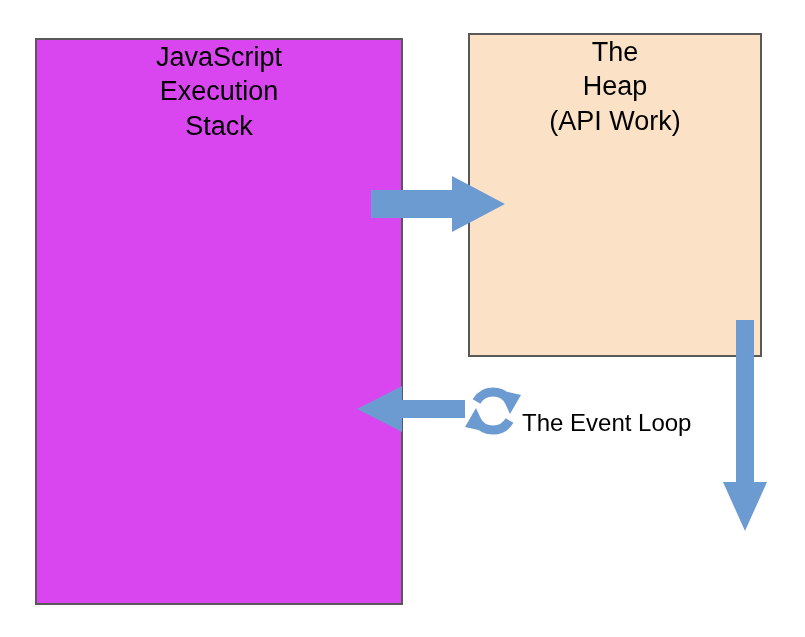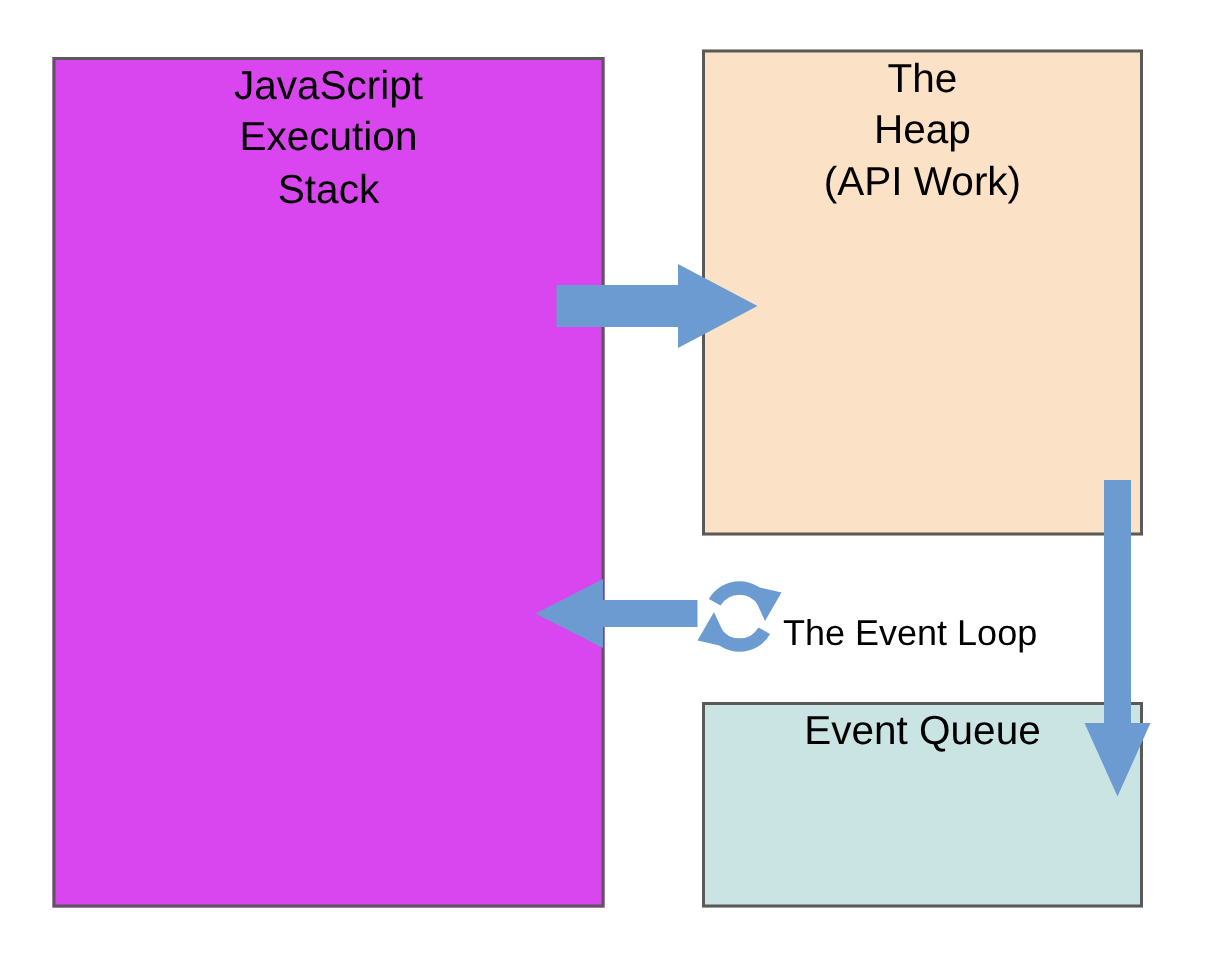--- a/index.html
+++ b/index.html
@@ -60,23 +60,20 @@
 Execution
 Stack</span>
   </div>
 
   <div class="box" id="heap-box" style="background-color: rgb(251, 226, 199); border-color: rgb(89, 89, 89);">
     <span class="box-label">The
 Heap
 (API Work)</span>
   </div>
 
-  <div class="box" id="queue-box" style="background-color: rgb(201, 228, 227); border-color: rgb(89, 89, 89);">
-    <span class="box-label">Event Queue</span>
-  </div>
 
   <svg class="overlay-svg" viewBox="0 0 805 637">
 
     <polygon points="371,190 452,190 452,176 505,204 452,232 452,218 371,218" fill="#6C9BD2"></polygon>
 
     <polygon points="736,320 754,320 754,482 767,482 745,531 723,482 736,482" fill="#6C9BD2"></polygon>
 
     <polygon points="465,400 402,400 402,386 357,409 402,432 402,418 465,418" fill="#6C9BD2"></polygon>
 
     <g>

